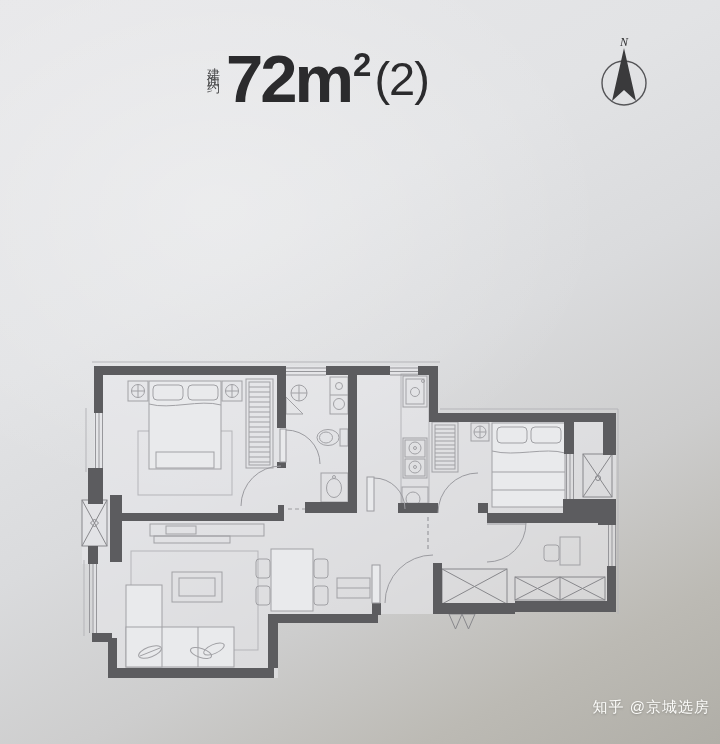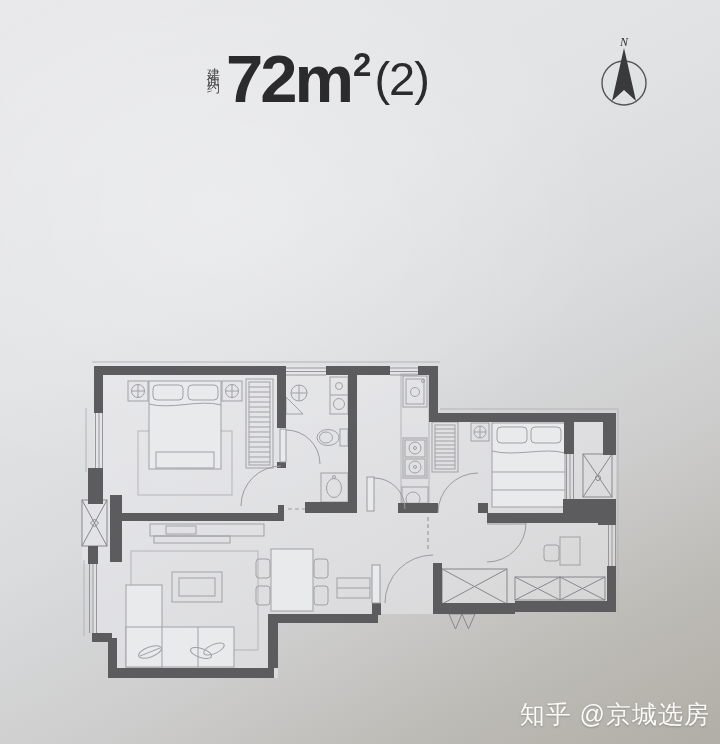--- a/index.html
+++ b/index.html
@@ -22,21 +22,21 @@
     font-size:13px;letter-spacing:7px;color:var(--label);
   }
   .area-title{position:absolute;left:226px;top:40px;color:var(--title);white-space:nowrap;}
   .area-value{font-size:67px;font-weight:700;letter-spacing:-3px;}
   .area-sup{font-size:33px;font-weight:700;position:relative;top:-26px;margin-left:2px;}
   .area-suffix{font-size:47px;font-weight:400;position:relative;top:-7px;margin-left:3px;letter-spacing:-1px;}
   .compass{position:absolute;left:591px;top:34px;width:66px;height:84px;}
   .compass text{font-family:"Liberation Serif",serif;font-style:italic;font-size:12px;fill:#2f2f31;}
   .watermark{
     position:absolute;top:698px;right:10px;
-    font-size:25px;letter-spacing:1px;color:var(--wm);
+    font-size:15px;letter-spacing:1px;color:var(--wm);
     text-shadow:0 1px 2px rgba(105,105,100,0.55);
   }
   .plan{position:absolute;left:0;top:0;}
   
   .wall{fill:var(--wall);stroke:none;}
   .base{fill:var(--room);opacity:0.55;}
   .furn{fill:none;stroke:var(--line);stroke-width:1;}
   .furnf{fill:var(--room);stroke:var(--line);stroke-width:1;}
   .lite{fill:none;stroke:var(--lite);stroke-width:1;}
   .win{fill:none;stroke:var(--win);stroke-width:1;}

